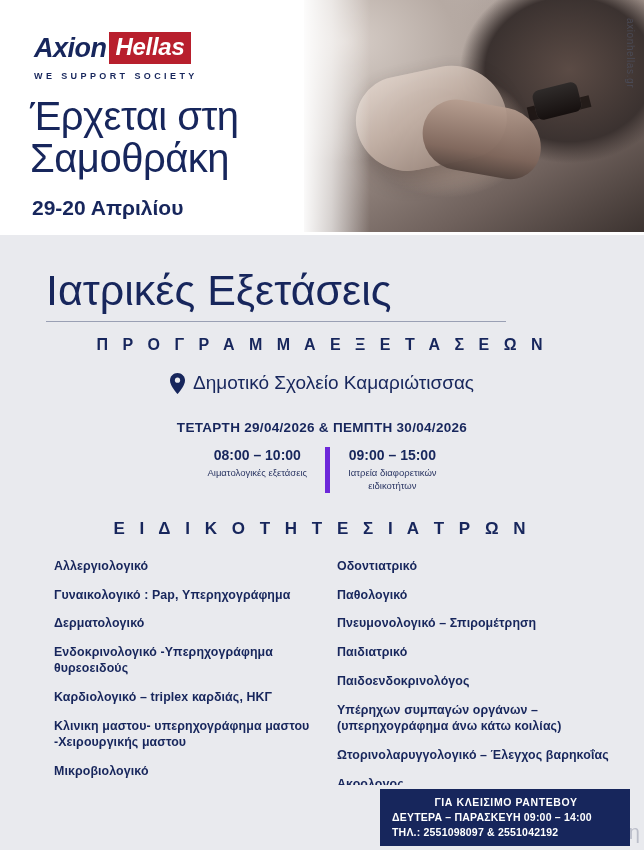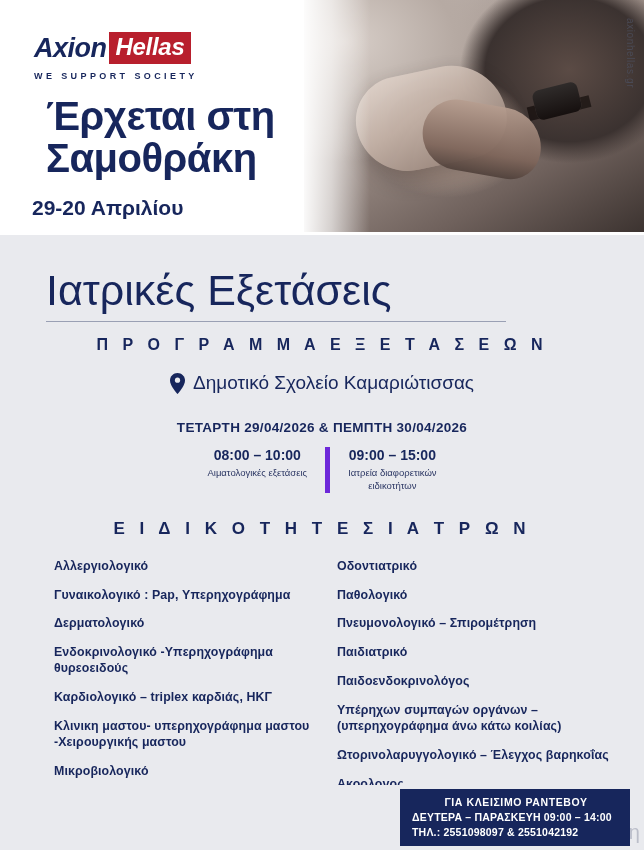--- a/index.html
+++ b/index.html
@@ -120,25 +120,24 @@
     writing-mode: vertical-rl;
     letter-spacing: 0.6px;
   }
 
   .hero-title {
     position: absolute;
     left: 30px;
     top: 96px;
     color: #17265c;
     font-size: 40px;
-    font-weight: bold;
+    font-weight: normal;
     line-height: 1.04;
     letter-spacing: -0.5px;
     text-shadow: 1px 1px 0 rgba(255,255,255,0.6);
-    margin-left: 16px;
   }
   .hero-dates {
     position: absolute;
     left: 32px;
     top: 196px;
     color: #17265c;
     font-size: 21px;
     font-weight: bold;
   }
 
@@ -275,21 +274,21 @@
     bottom: 6px;
     color: #b9bcc8;
     font-size: 20px;
     white-space: nowrap;
     opacity: 0.95;
   }
   .contact-box {
     position: absolute;
     right: 14px;
     bottom: 4px;
-    width: 230px;
+    width: 250px;
     background: #17265c;
     color: #ffffff;
     padding: 7px 10px 8px 12px;
   }
   .contact-title {
     font-size: 10.5px;
     font-weight: bold;
     letter-spacing: 0.6px;
     text-align: center;
   }

